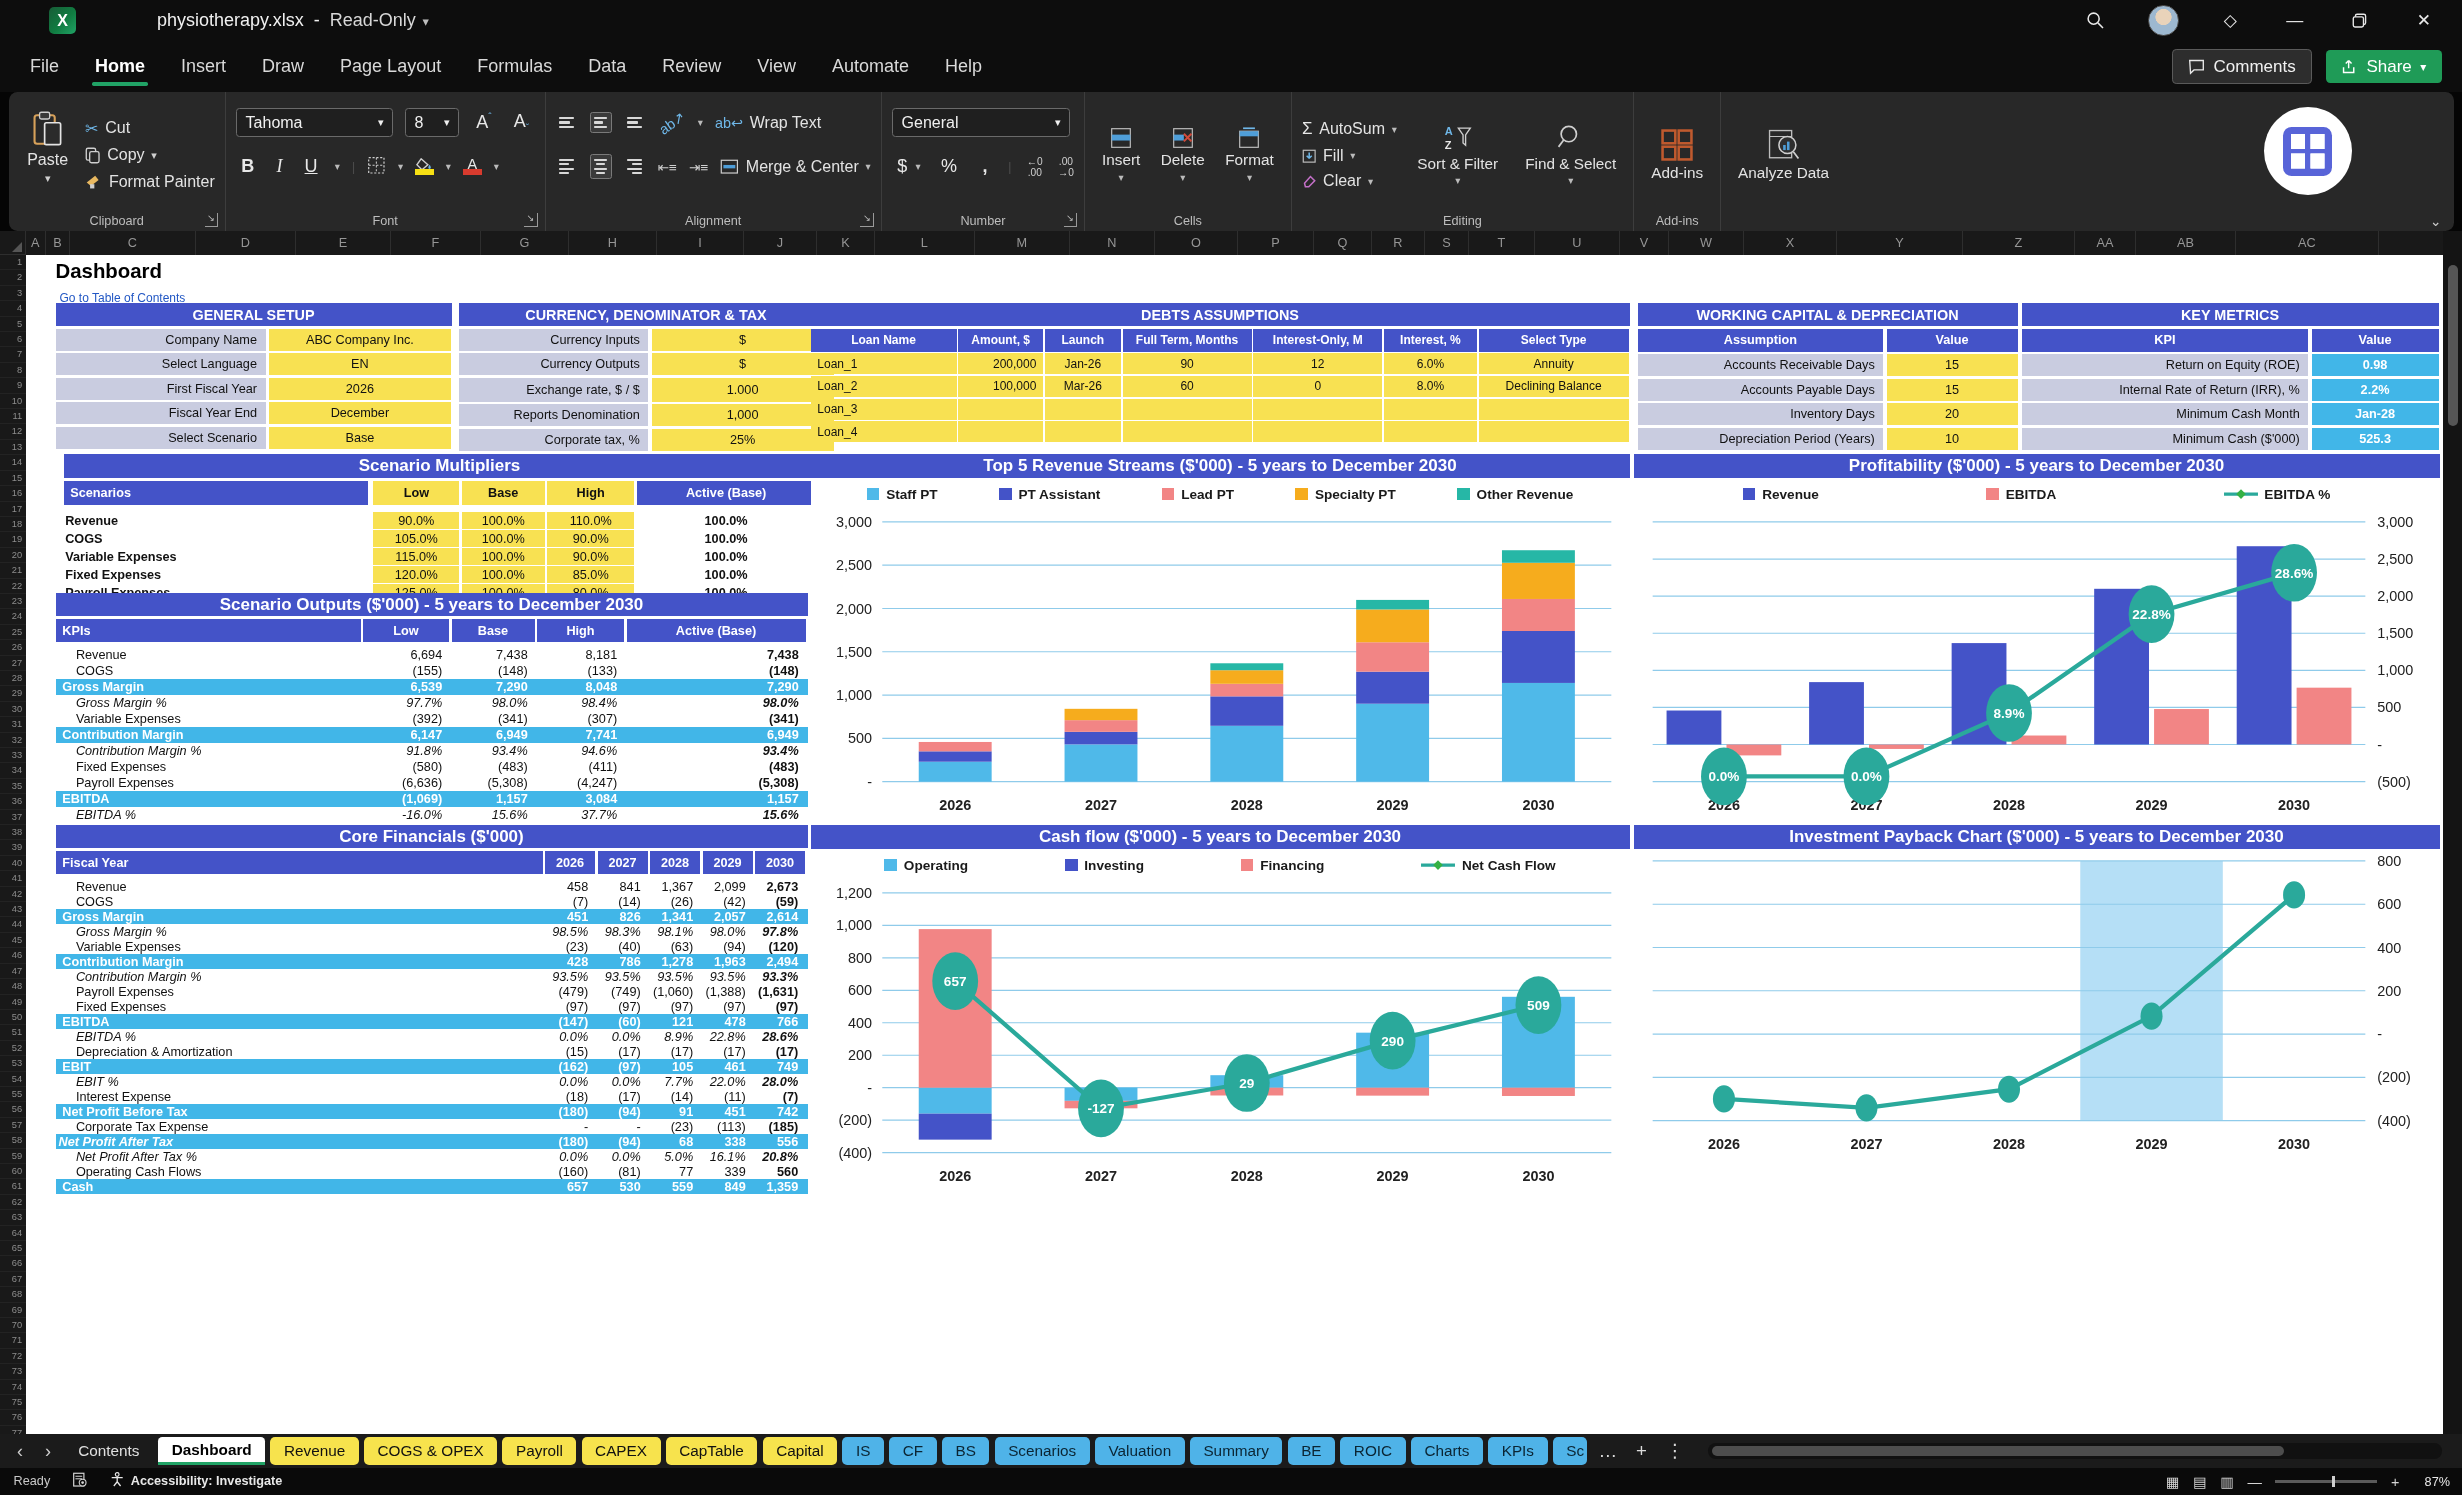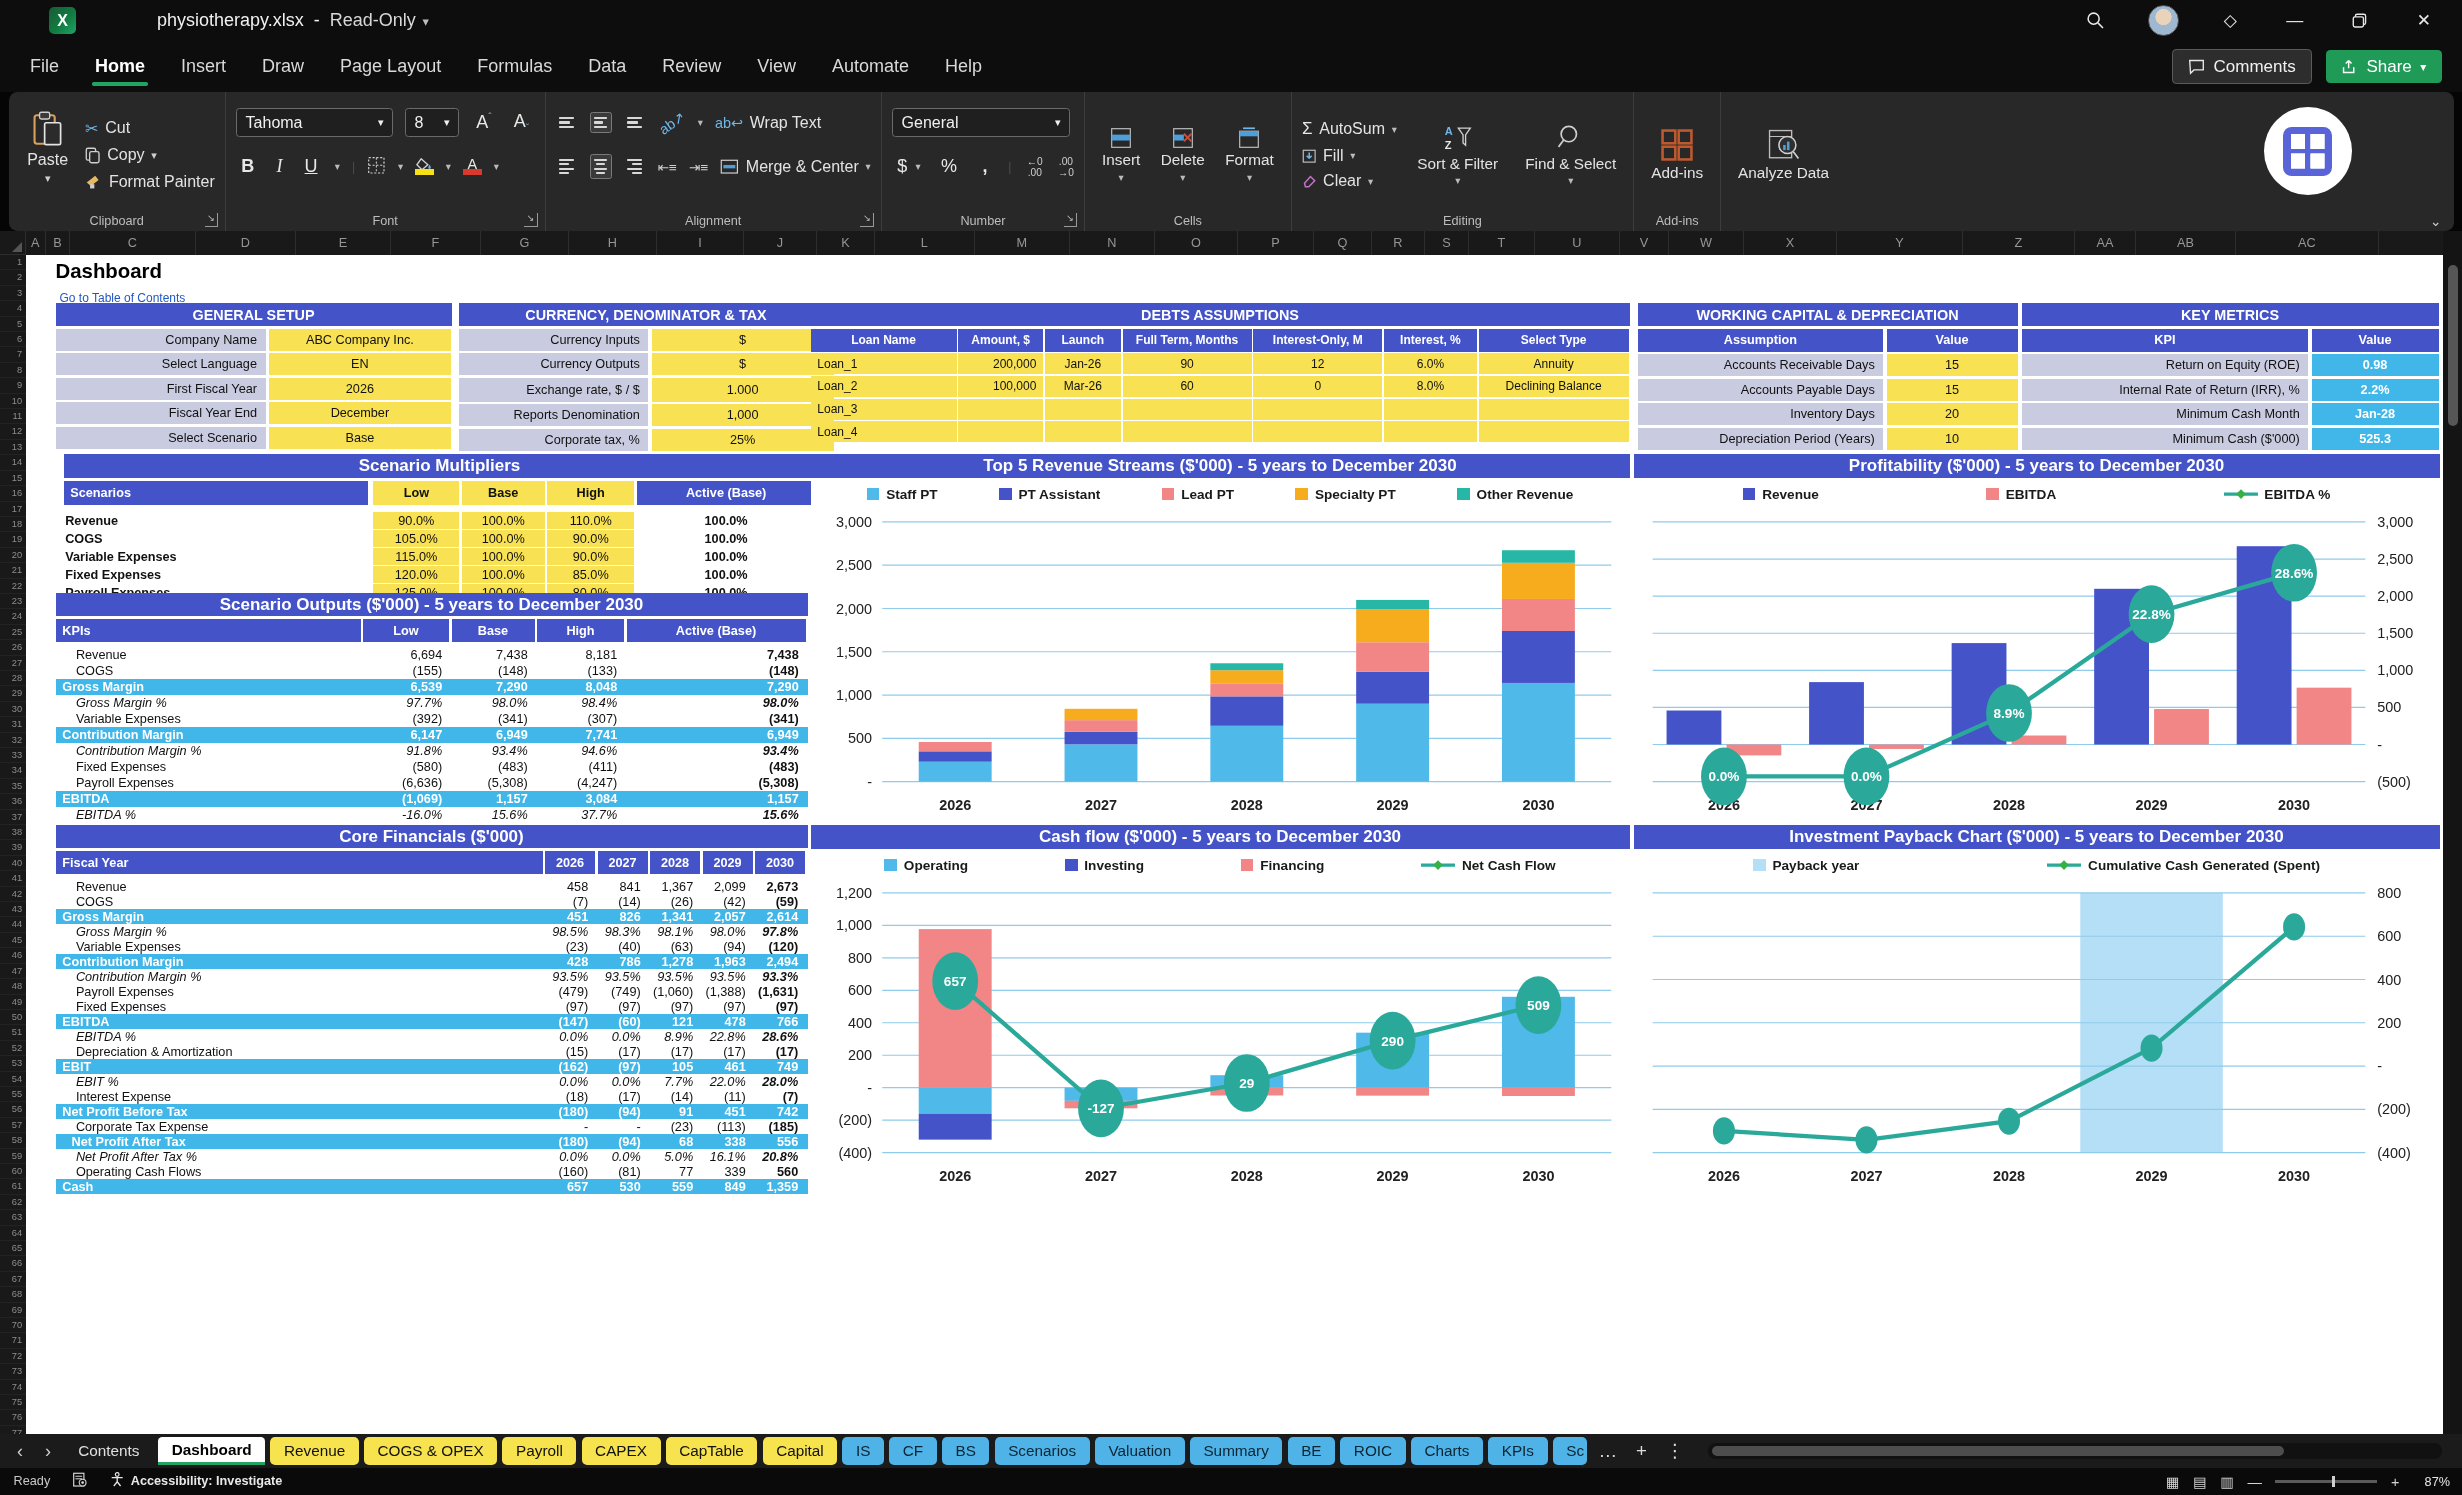--- a/index.html
+++ b/index.html
@@ -980,21 +980,21 @@
           </div>
           <div class="frow " style="height: 15px;">
             <div class="cell lft" style="width: 487px; padding-left: 20.4px;">Corporate Tax Expense</div>
             <div class="cell num" style="width: 50px; margin-left: 2.5px;">-</div>
             <div class="cell num" style="width: 50px; margin-left: 2.5px;">-</div>
             <div class="cell num" style="width: 50px; margin-left: 2.5px;">(23)</div>
             <div class="cell num" style="width: 50px; margin-left: 2.5px;">(113)</div>
             <div class="cell num boldc" style="width: 50px; margin-left: 2.5px;">(185)</div>
           </div>
           <div class="frow band" style="height: 15px;">
-            <div class="cell lft" style="width: 487px; padding-left: 16px;">Net Profit After Tax</div>
+            <div class="cell lft" style="width: 487px; padding-left: 3px; font-style: italic;">Net Profit After Tax</div>
             <div class="cell num" style="width: 50px; margin-left: 2.5px;">(180)</div>
             <div class="cell num" style="width: 50px; margin-left: 2.5px;">(94)</div>
             <div class="cell num" style="width: 50px; margin-left: 2.5px;">68</div>
             <div class="cell num" style="width: 50px; margin-left: 2.5px;">338</div>
             <div class="cell num boldc" style="width: 50px; margin-left: 2.5px;">556</div>
           </div>
           <div class="frow pct" style="height: 15px;">
             <div class="cell lft" style="width: 487px; padding-left: 20.4px;">Net Profit After Tax %</div>
             <div class="cell num" style="width: 50px; margin-left: 2.5px;">0.0%</div>
             <div class="cell num" style="width: 50px; margin-left: 2.5px;">0.0%</div>
@@ -1204,33 +1204,21 @@
           <text x="169.9" y="123.84875" text-anchor="middle" font-size="16" font-weight="bold" fill="#fff">657</text>
           <ellipse cx="341.70000000000005" cy="267.78875" rx="27" ry="34" fill="#2AA99B"></ellipse>
           <text x="341.70000000000005" y="273.78875" text-anchor="middle" font-size="16" font-weight="bold" fill="#fff">-127</text>
           <ellipse cx="513.5" cy="237.95375" rx="27" ry="34" fill="#2AA99B"></ellipse>
           <text x="513.5" y="243.95375" text-anchor="middle" font-size="16" font-weight="bold" fill="#fff">29</text>
           <ellipse cx="685.3000000000001" cy="188.0375" rx="27" ry="34" fill="#2AA99B"></ellipse>
           <text x="685.3000000000001" y="194.0375" text-anchor="middle" font-size="16" font-weight="bold" fill="#fff">290</text>
           <ellipse cx="857.1" cy="146.15375" rx="27" ry="34" fill="#2AA99B"></ellipse>
           <text x="857.1" y="152.15375" text-anchor="middle" font-size="16" font-weight="bold" fill="#fff">509</text>
         </svg></div>
-      <div class="chartpanel" style="position: absolute; left: 1608px; top: 570px; width: 806px; height: 365px;"><div class="ptitle">Investment Payback Chart ($'000) - 5 years to December 2030</div><div class="legend">
-          <div class="litem">
-            <span class="lsw" style="background: rgb(181, 223, 246);"></span>
-            <span>Payback year</span>
-          </div>
-          <div class="litem">
-            <svg width="34" height="10.2" viewBox="0 0 40 12">
-              <line x1="0" y1="6" x2="40" y2="6" stroke="#2AA99B" stroke-width="4"></line>
-              <rect x="16" y="2" width="8" height="8" transform="rotate(45 20 6)" fill="#35b145"></rect>
-            </svg>
-            <span>Cumulative Cash Generated (Spent)</span>
-          </div>
-        </div><svg width="806" height="309" style="overflow: visible;" viewBox="0 0 950 364">
+      <div class="chartpanel" style="position: absolute; left: 1608px; top: 570px; width: 806px; height: 365px;"><div class="ptitle">Investment Payback Chart ($'000) - 5 years to December 2030</div><svg width="806" height="309" style="overflow: visible;" viewBox="0 0 950 364">
           <rect x="526" y="14" width="168" height="306" fill="#B5DFF6"></rect>
           <line x1="22" y1="320" x2="862" y2="320" stroke="#8fcbea" stroke-width="1.4"></line>
           <text x="876" y="326" text-anchor="start" font-size="17" fill="#222">(400)</text>
           <line x1="22" y1="269" x2="862" y2="269" stroke="#8fcbea" stroke-width="1.4"></line>
           <text x="876" y="275" text-anchor="start" font-size="17" fill="#222">(200)</text>
           <line x1="22" y1="218" x2="862" y2="218" stroke="#8fcbea" stroke-width="1.4"></line>
           <text x="876" y="224" text-anchor="start" font-size="17" fill="#222">-</text>
           <line x1="22" y1="167" x2="862" y2="167" stroke="#8fcbea" stroke-width="1.4"></line>
           <text x="876" y="173" text-anchor="start" font-size="17" fill="#222">200</text>
           <line x1="22" y1="116" x2="862" y2="116" stroke="#8fcbea" stroke-width="1.4"></line>

